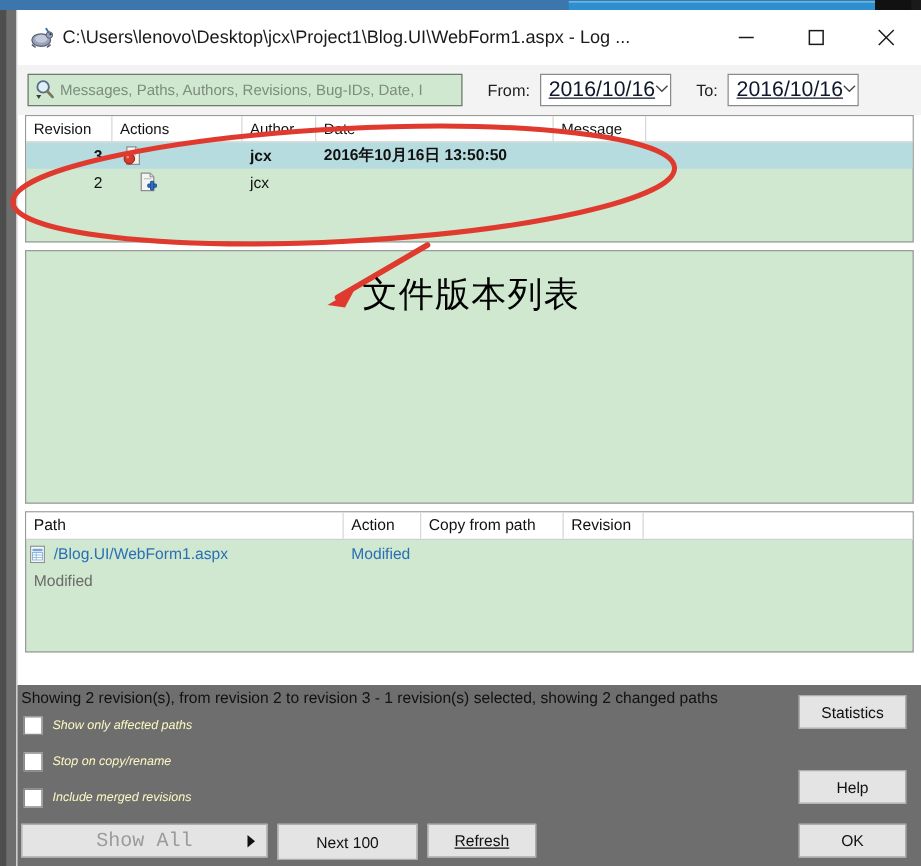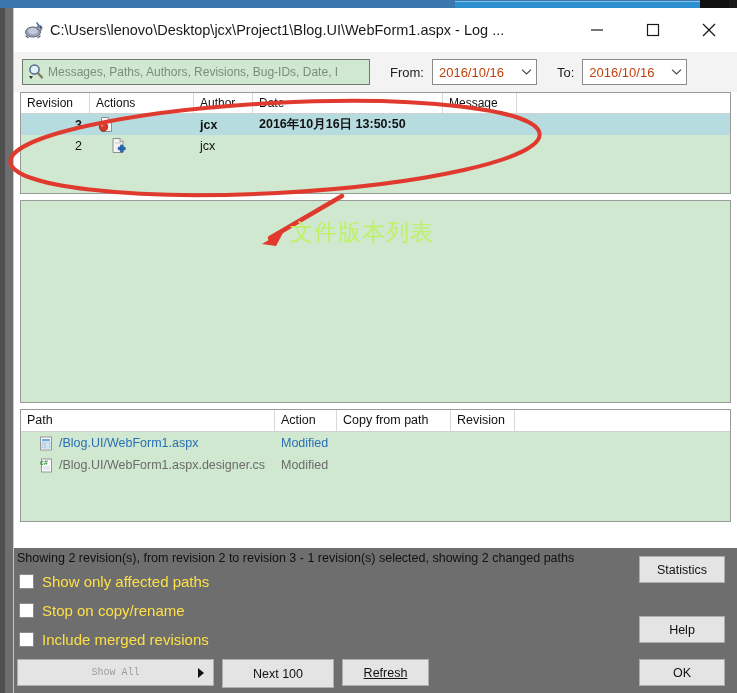--- a/index.html
+++ b/index.html
@@ -97,21 +97,21 @@
     font-size: 13px; color: #202020;
     margin-left: 20px; margin-right: 8px;
     white-space: nowrap;
   }
   .datebox {
     width: 105px; height: 26px;
     background: #fff; border: 1px solid #8a8a8a;
     display: flex; align-items: center; justify-content: space-between;
     padding: 0 4px 0 6px;
   }
-  .datebox .dv { font-size: 13px; color: #c2410c; }
+  .datebox .dv { font-size: 17px; color: #0f172a; text-decoration: underline; }
   .datebox .chev { color: #444; font-size: 10px; }
 
   
   .revlist {
     position: relative;
     margin: 0 6px;
     border: 1px solid #9a9a9a;
     background: #cfe8cf;
     height: 102px;
   }
@@ -165,21 +165,21 @@
     font-size: 12.5px; color: #111; padding: 3px 0 0 6px;
     border-right: 1px solid #d8d8d8; white-space: nowrap; overflow: hidden;
   }
   .ph-path { width: 254px; }
   .ph-action { width: 62px; }
   .ph-copy { width: 114px; }
   .ph-rev { width: 64px; }
 
   .path-row { display: flex; height: 22px; align-items: center; }
   .pc { font-size: 12.5px; white-space: nowrap; overflow: hidden; }
-  .pc-path { width: 254px; padding-left: 18px; display: flex; }
+  .pc-path { width: 254px; padding-left: 2px; display: flex; }
   .pc-action { width: 62px; padding-left: 6px; }
   .pc-copy { width: 114px; }
   .pc-rev { width: 64px; }
   .file-icon { width: 15px; height: 15px; margin-right: 5px; position: relative; flex: 0 0 auto; }
 
   
   .bottom {
     position: absolute; left: 0; top: 540px;
     width: 724px; height: 145px;
     background: #6e6e6e;
@@ -191,49 +191,49 @@
   }
   .chkrow {
     position: absolute; left: 5px;
     display: flex; align-items: center;
   }
   .chkbox {
     width: 15px; height: 15px;
     background: #fff; border: 1px solid #8a8a8a;
     margin-right: 8px; flex: 0 0 auto;
   }
-  .chklabel { font-size: 15px; color: #fde047; white-space: nowrap; }
+  .chklabel { font-size: 10px; color: #fef9c3; white-space: nowrap; font-style: italic; }
 
   .btn {
     position: absolute;
     background: #e4e4e4;
     border: 1px solid #adadad;
     font-size: 12.5px; color: #111;
     display: flex; align-items: center; justify-content: center;
     font-family: "Liberation Sans", sans-serif;
     cursor: default;
   }
-  .btn-disabled { color: #9b9b9b; background: #e4e4e4; font-family: "Liberation Mono", monospace; font-size: 10px; }
+  .btn-disabled { color: #9b9b9b; background: #e4e4e4; font-family: "Liberation Mono", monospace; font-size: 16px; }
   .btn-showall { left: 3px; top: 111px; width: 197px; height: 27px; justify-content: center; }
   .btn-showall .arrow {
     position: absolute; right: 9px; top: 50%; transform: translateY(-50%);
     width: 0; height: 0; border-left: 6px solid #111;
     border-top: 5px solid transparent; border-bottom: 5px solid transparent;
   }
   .btn-next { left: 208px; top: 111px; width: 112px; height: 29px; }
   .btn-refresh { left: 328px; top: 111px; width: 87px; height: 27px; text-decoration: underline; }
   .btn-stats { left: 625px; top: 8px; width: 86px; height: 27px; }
   .btn-help { left: 625px; top: 68px; width: 86px; height: 27px; }
   .btn-ok { left: 625px; top: 111px; width: 86px; height: 27px; }
 
   
   .overlay { position: absolute; left: 0; top: 0; width: 737px; height: 693px; pointer-events: none; }
   .anno-text {
     position: absolute; left: 290px; top: 217px;
-    font-size: 23px; color: #bef264;
+    font-size: 28px; color: #000000;
     font-family: "DejaVu Sans", sans-serif;
     letter-spacing: 1px;
     white-space: nowrap;
   }
 </style>
 </head>
 <body>
 
 <div id="root">
 
@@ -381,31 +381,20 @@
             </svg>
           </span>
           <span style="color:#2a6fb5">/Blog.UI/WebForm1.aspx</span>
         </div>
         <div class="pc pc-action" style="color:#2a6fb5">Modified</div>
         <div class="pc pc-copy"></div>
         <div class="pc pc-rev"></div>
       </div>
 
       <div class="path-row">
-        <div class="pc pc-path">
-          <span class="file-icon">
-            <svg width="15" height="15" viewBox="0 0 15 15">
-              <rect x="2.5" y="1" width="10" height="13" fill="#fbfbfb" stroke="#8e8e8e" stroke-width="0.9"></rect>
-              <text x="1" y="7" font-family="Liberation Sans, sans-serif" font-size="7" font-weight="bold" fill="#2e8b3f">c#</text>
-              <line x1="4" y1="9" x2="11" y2="9" stroke="#b9c9d8" stroke-width="0.7"></line>
-              <line x1="4" y1="11" x2="11" y2="11" stroke="#b9c9d8" stroke-width="0.7"></line>
-            </svg>
-          </span>
-          <span style="color:#6b6b6b">/Blog.UI/WebForm1.aspx.designer.cs</span>
-        </div>
         <div class="pc pc-action" style="color:#6b6b6b">Modified</div>
         <div class="pc pc-copy"></div>
         <div class="pc pc-rev"></div>
       </div>
     </div>
 
     <div class="bottom">
       <div class="statusline">Showing 2 revision(s), from revision 2 to revision 3 - 1 revision(s) selected, showing 2 changed paths</div>
 
       <div class="chkrow" style="top:25px">

